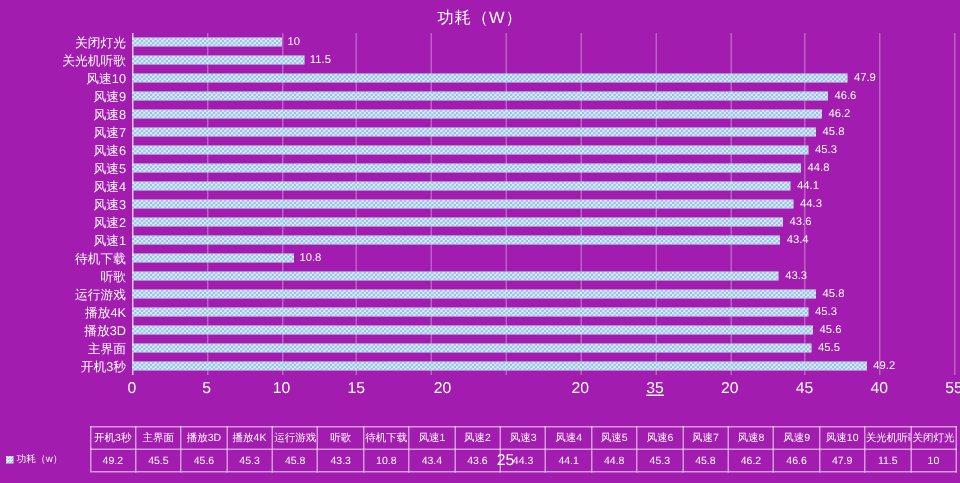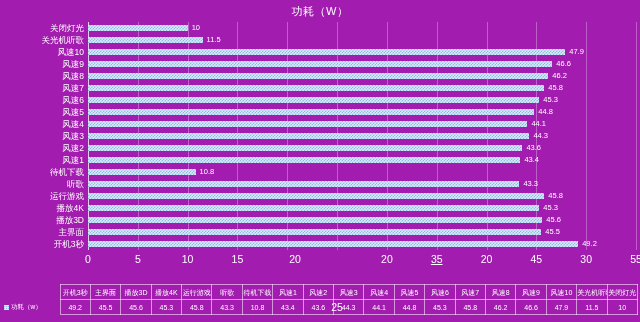--- a/index.html
+++ b/index.html
@@ -273,21 +273,21 @@
         <div class="val-tick" style="left: 0px;">0</div>
         <div class="val-tick" style="left: 49.8182px;">5</div>
         <div class="val-tick" style="left: 99.6364px;">10</div>
         <div class="val-tick" style="left: 149.455px; text-align: center;">15</div>
         <div class="val-tick" style="left: 207px;">20</div>
         <div class="val-tick" style="left: 249.091px; margin-top: 48px;">25</div>
         <div class="val-tick" style="left: 298.909px;">20</div>
         <div class="val-tick" style="left: 348.727px; text-decoration: underline;">35</div>
         <div class="val-tick" style="left: 398.545px;">20</div>
         <div class="val-tick" style="left: 448.364px; text-align: right;">45</div>
-        <div class="val-tick" style="left: 498.182px;">30</div>
+        <div class="val-tick" style="left: 498.182px;">40</div>
         <div class="val-tick" style="left: 548px;">55</div>
       </div>
   </div>
 
   <table id="data-table">
     <tbody id="data-table-body">
         <tr class="head-row">
           <td class="rowhead"></td>
           <td>开机3秒</td>
           <td>主界面</td>

